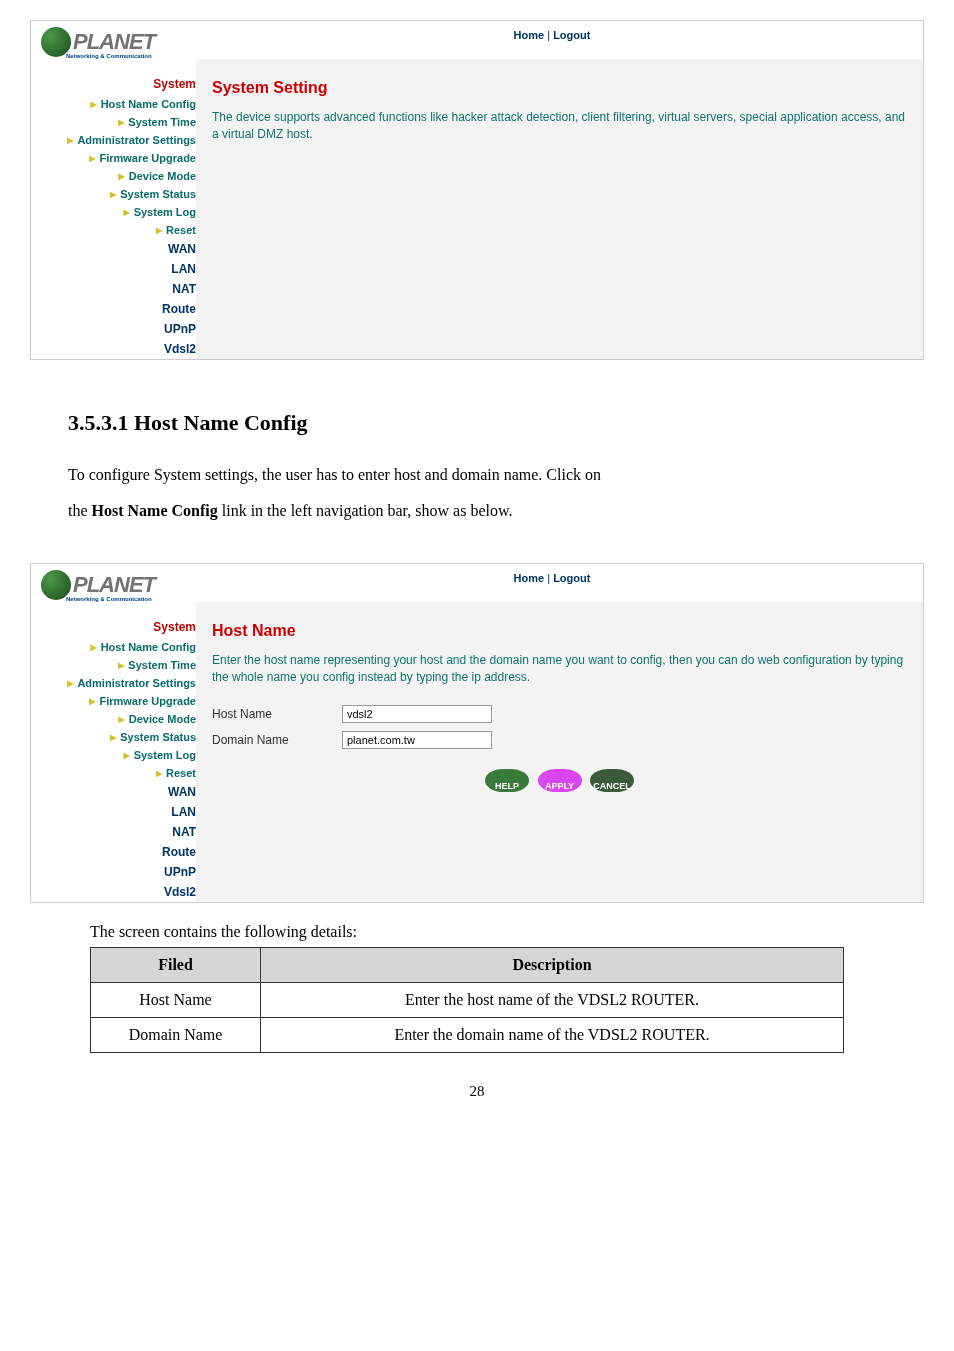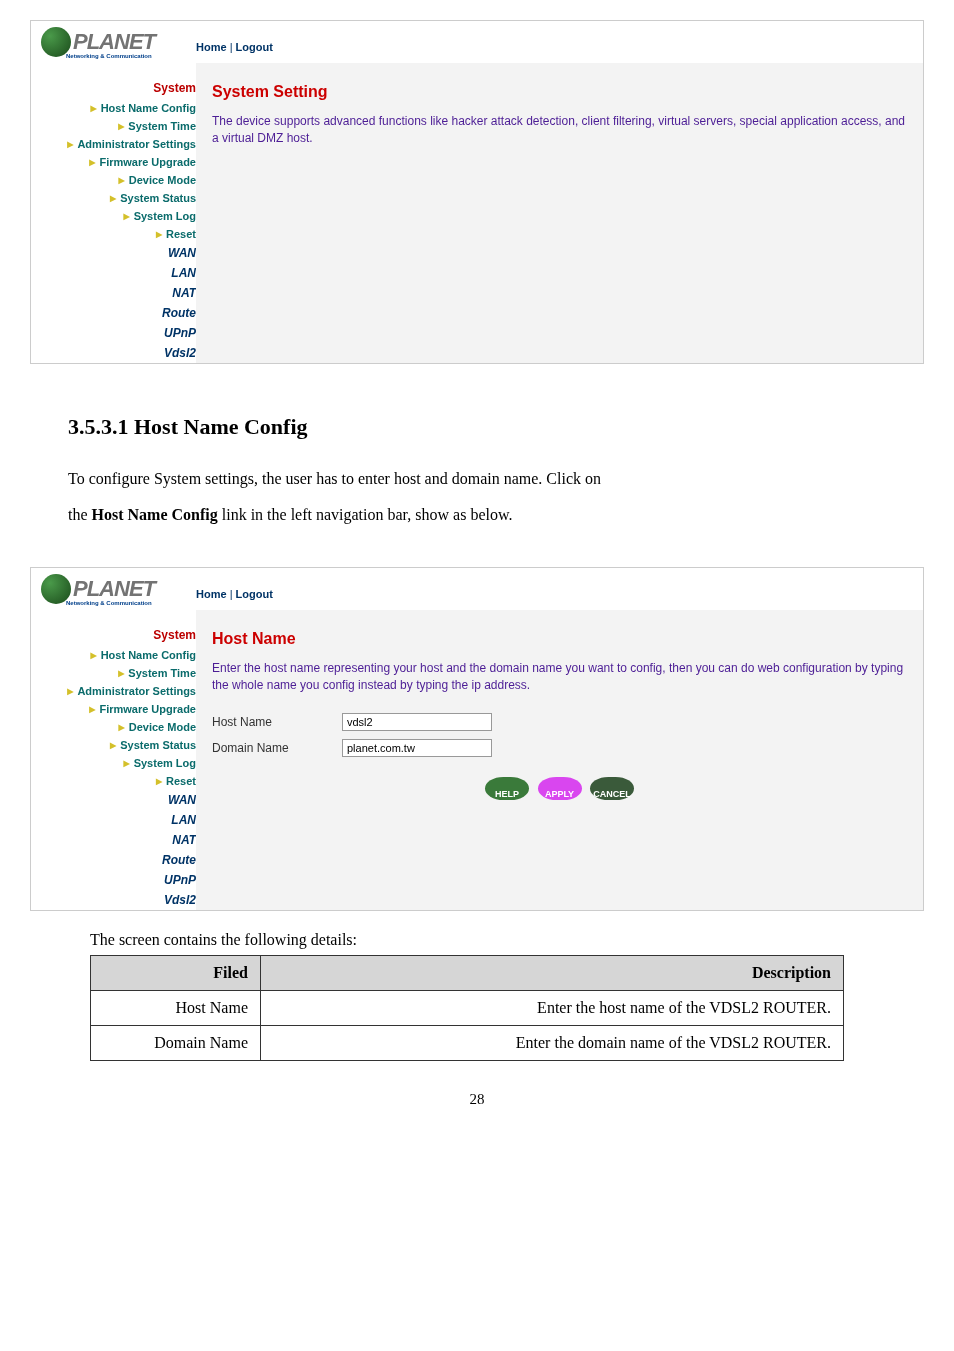--- a/index.html
+++ b/index.html
@@ -17,25 +17,24 @@
       border: 1px solid #ccc;
       margin: 20px 30px;
       background: #f4f4f4;
       display: flex;
       flex-direction: column;
     }
     .ss-topbar {
       background: #ffffff;
       height: 30px;
       padding-right: 15px;
-      text-align: left;
+      text-align: center;
       font-size: 11px;
       color: #003366;
       padding-top: 8px;
-      margin-top: 12px;
     }
     .ss-topbar a {
       color: #003366;
       font-weight: bold;
       text-decoration: none;
     }
     .ss-body {
       display: flex;
       min-height: 260px;
     }
@@ -64,35 +63,34 @@
       font-size: 8px;
       margin-right: 4px;
       position: relative;
       top: -1px;
     }
     .ss-sidebar .main-item {
       color: #003366;
       font-size: 12px;
       font-weight: bold;
       padding: 3px 0;
-      font-style: italic;
     }
     .ss-content {
       flex: 1;
       background: #f3f3f3;
       padding: 20px 16px;
     }
     .ss-content h2 {
       color: #cc0000;
       font-size: 16px;
       font-weight: bold;
       margin-bottom: 12px;
     }
     .ss-content p.desc {
-      color: #4c1d95;
+      color: #0f766e;
       font-size: 12px;
       line-height: 1.4;
     }
     .form-row {
       margin: 8px 0;
       display: flex;
       align-items: center;
     }
     .form-row label {
       font-size: 12px;
@@ -174,21 +172,21 @@
       margin: 18px 90px 6px 90px;
     }
     .details-table {
       margin: 0 90px 20px 90px;
       border-collapse: collapse;
       width: calc(100% - 200px);
     }
     .details-table th, .details-table td {
       border: 1px solid #333;
       padding: 8px 12px;
-      text-align: right;
+      text-align: center;
       font-family: "Times New Roman", serif;
       font-size: 16px;
     }
     .details-table th {
       background: #d6d6d6;
       font-weight: bold;
     }
     .details-table .col1 {
       width: 170px;
     }

